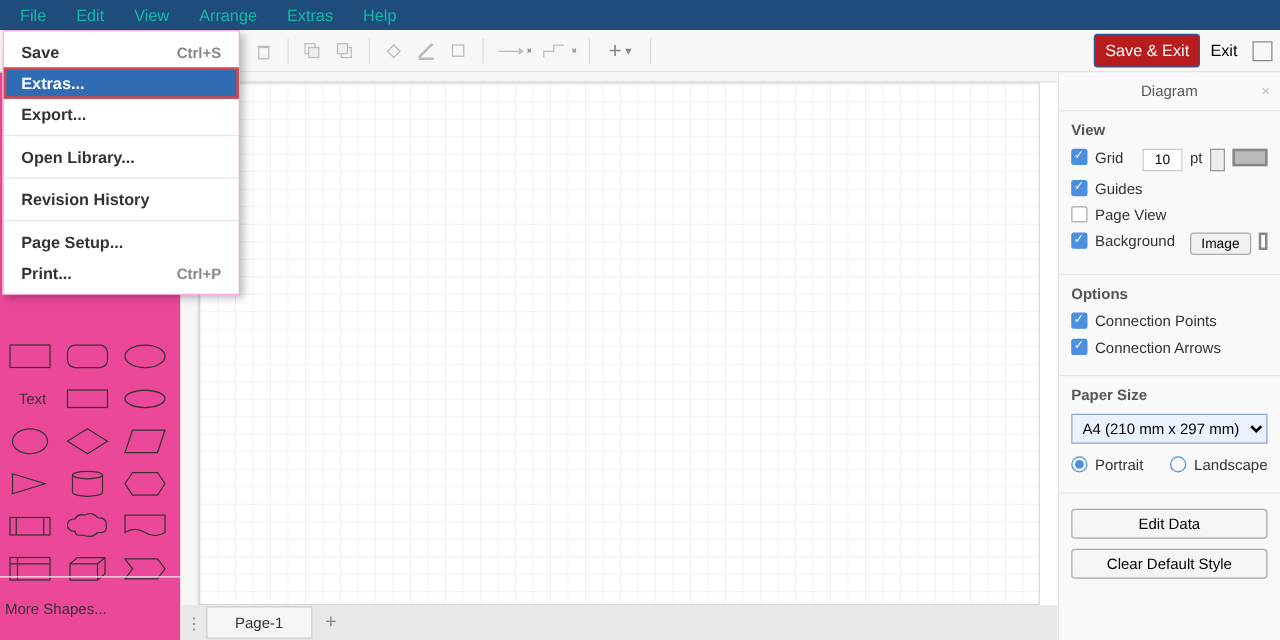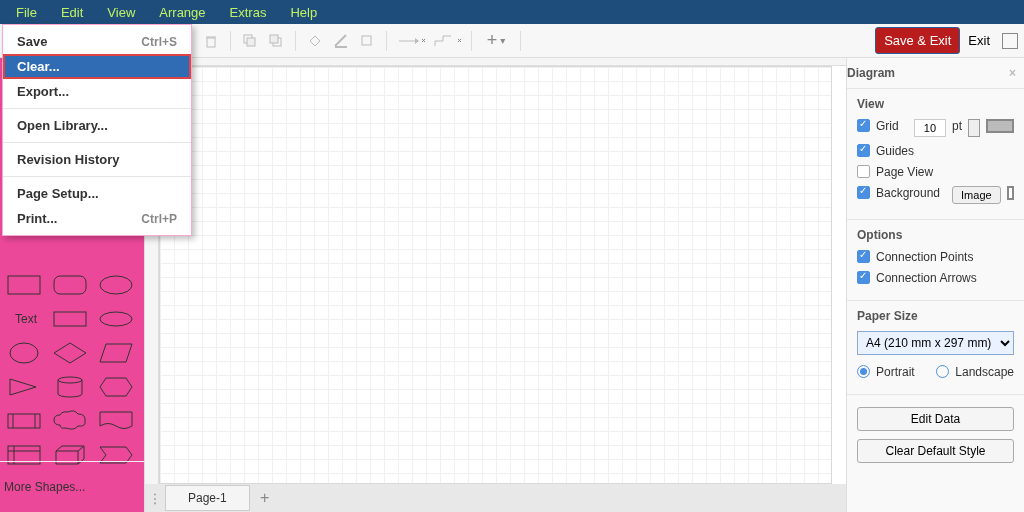--- a/index.html
+++ b/index.html
@@ -1,18 +1,18 @@
 <!DOCTYPE html>
 <html><head>
 <meta charset="utf-8">
 <style>
 * { box-sizing: border-box; margin: 0; padding: 0; }
 body { font-family: -apple-system, Helvetica, Arial, sans-serif; font-size: 13px; color: #333; overflow: hidden; width: 1024px; height: 512px; position: relative; background: #fff; }
 .menubar { background: #1e4d7b; height: 24px; display: flex; align-items: center; padding: 0 4px; }
-.menubar-item { color: #bef264; padding: 0 12px; cursor: pointer; font-size: 13px; }
+.menubar-item { color: #14b8a6; padding: 0 12px; cursor: pointer; font-size: 13px; }
 .toolbar { background: #f7f7f7; height: 34px; display: flex; align-items: center; padding: 0 6px; border-bottom: 1px solid #ddd; }
 .tb-icon { width: 26px; height: 26px; display: flex; align-items: center; justify-content: center; color: #bbb; cursor: pointer; }
 .tb-sep { width: 1px; height: 20px; background: #ddd; margin: 0 6px; }
 .tb-spacer { flex: 1; }
 .btn-primary { background: #b91c1c; color: #fff; border: 1px solid #2a5d99; border-radius: 3px; padding: 5px 8px; font-size: 13px; cursor: pointer; }
 .btn-exit { background: none; border: none; font-size: 13px; padding: 5px 8px; cursor: pointer; }
 .fullscreen-icon { width: 16px; height: 16px; border: 1.5px solid #888; margin-left: 4px; cursor: pointer; }
 .main { display: flex; height: 454px; }
 .sidebar-left { width: 145px; background: #ec4899; border-right: 1px solid #ddd; position: relative; }
 .shapes-panel { padding-top: 210px; }
@@ -25,21 +25,21 @@
 .grid { position:absolute; top:8px; left:14px; right:14px; bottom:28px; border:1px solid #d8d8d8;
   background-image: linear-gradient(#f0f0f0 1px, transparent 1px), linear-gradient(90deg, #f0f0f0 1px, transparent 1px);
   background-size: 14px 14px; }
 .canvas-ruler-v { position:absolute; left:0; top:8px; bottom:28px; width:14px; background:#f5f5f5; border-right:1px solid #ddd; }
 .canvas-ruler-h { position:absolute; left:14px; top:0; right:0; height:8px; background:#f5f5f5; border-bottom:1px solid #ddd; }
 .page-tabs { position:absolute; bottom:0; left:0; right:0; height:28px; background:#e8e8e8; display:flex; align-items:center; }
 .page-handle { width:20px; display:flex; align-items:center; justify-content:center; color:#888; cursor:pointer;}
 .page-tab { background:#f5f5f5; padding:5px 22px; border:1px solid #ccc; cursor:pointer; font-size:12px;}
 .page-add { width:30px; text-align:center; color:#888; cursor:pointer; font-size:16px;}
 .sidebar-right { width:178px; background:#f9f9f9; border-left:1px solid #ddd; overflow-y:auto; font-size:12px; }
-.panel-tab { padding:8px 0; border-bottom:1px solid #e5e5e5; font-weight:bold; color:#555; position:relative;}
+.panel-tab { text-align:center; padding:8px 0; border-bottom:1px solid #e5e5e5; font-weight:normal; color:#555; position:relative;}
 .panel-close { position:absolute; right:8px; top:8px; color:#bbb; cursor:pointer;}
 .panel-section { padding:8px 10px; border-bottom:1px solid #e5e5e5;}
 .panel-heading { font-weight:bold; color:#555; margin-bottom:8px;}
 .panel-row { display:flex; align-items:flex-start; margin:7px 0; gap:6px;}
 .checkbox { width:13px; height:13px; border:1px solid #4a90e2; border-radius:2px; background:#4a90e2; position:relative; flex-shrink:0; cursor:pointer;}
 .checkbox::after { content:"✓"; color:#fff; font-size:10px; position:absolute; top:-2px; left:1px;}
 .checkbox.unchecked { background:#fff; border-color:#aaa;}
 .checkbox.unchecked::after { content:"";}
 .radio { width:13px; height:13px; border:1px solid #4a90e2; border-radius:50%; position:relative; flex-shrink:0; cursor:pointer;}
 .radio.checked::after { content:""; position:absolute; width:7px; height:7px; background:#4a90e2; border-radius:50%; top:2px; left:2px;}
@@ -321,21 +321,21 @@
     </div>
   </div>
 </div>
 
 <div class="dropdown">
   <div class="menu-item">
       <span>Save</span>
       <span class="shortcut">Ctrl+S</span>
     </div>
   <div class="menu-item highlighted">
-      <span>Clear...</span>
+      <span>Extras...</span>
     </div>
   <div class="menu-item">
       <span>Export...</span>
     </div>
   <div class="menu-sep"></div>
   <div class="menu-item">
       <span>Open Library...</span>
     </div>
   <div class="menu-sep"></div>
   <div class="menu-item">

